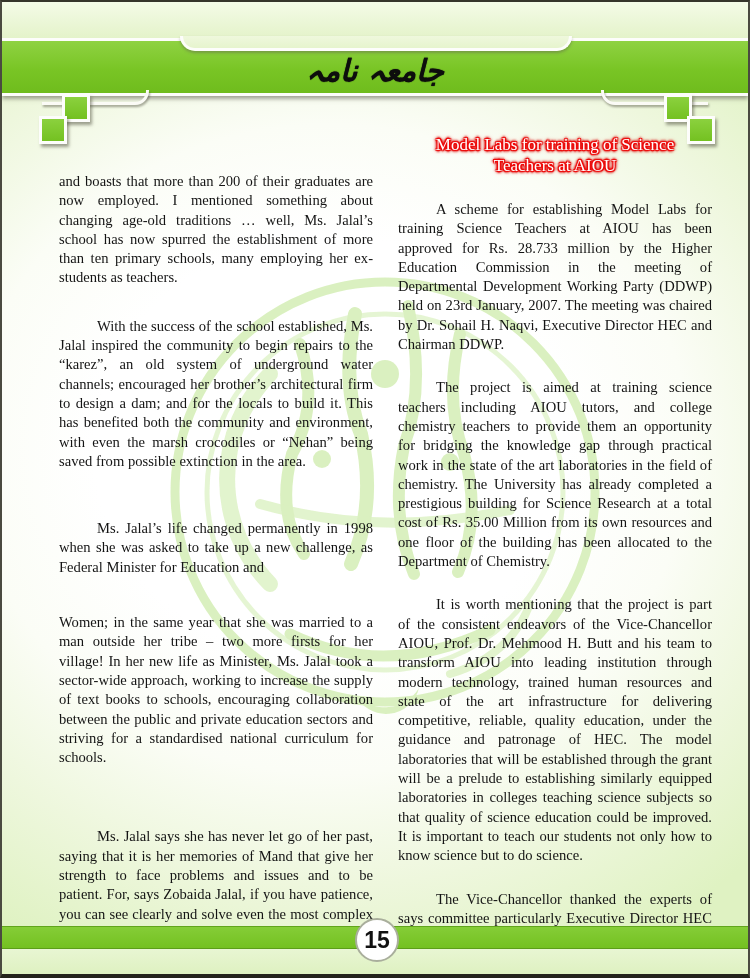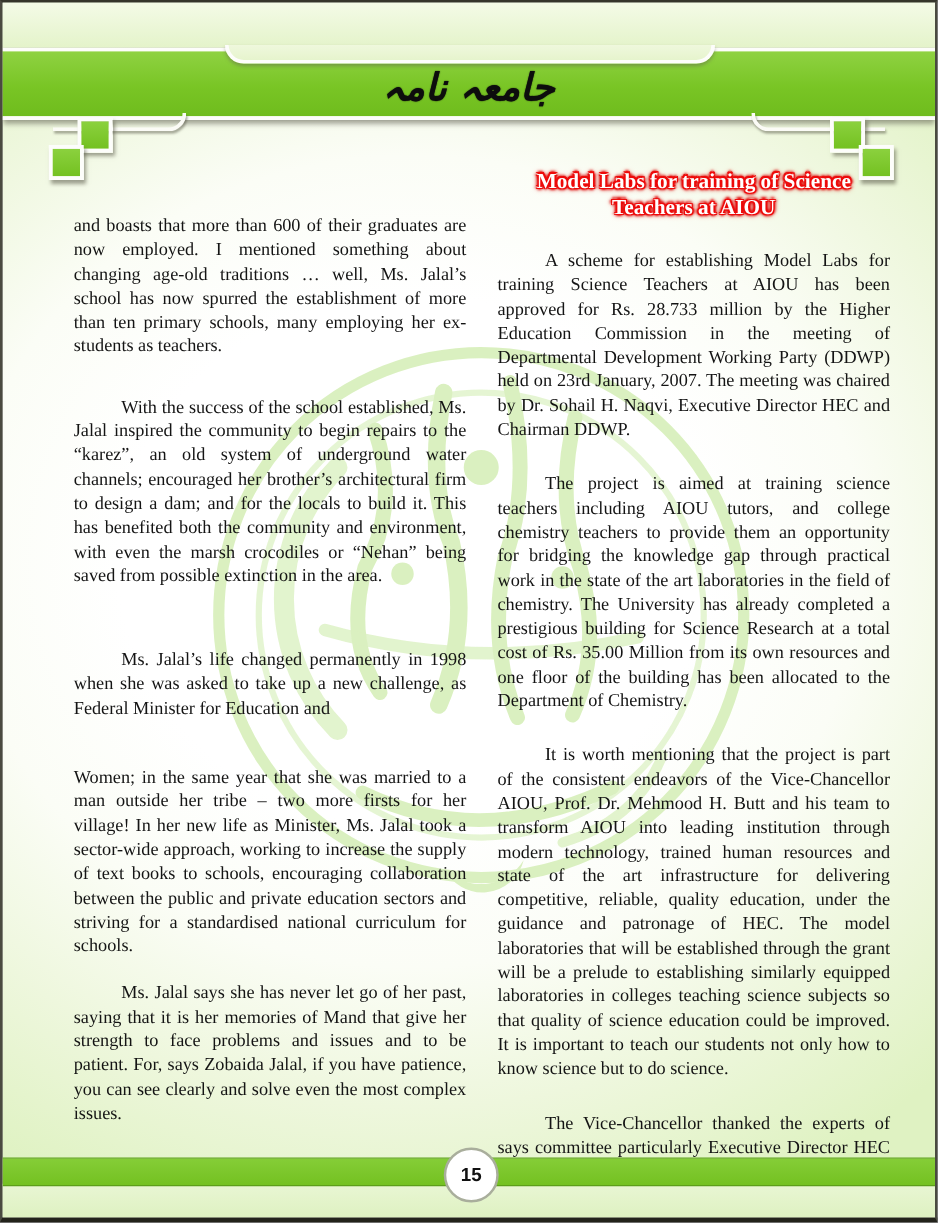--- a/index.html
+++ b/index.html
@@ -89,26 +89,26 @@
     display:flex;z-index:5;
     color:#141414;
   }
   .col{width:314px;font-size:14.6px;line-height:19.3px;text-align:justify;}
   .col-left{margin-right:25px;padding-top:42px;}
   .col p{margin:0 0 28px;}
   .col p.indent{text-indent:38px;}
   .col-left p.p1{margin-bottom:29px;}
   .col-left p.p2{margin-bottom:48px;}
   .col-left p.p3{margin-bottom:36px;}
-  .col-left p.p4{margin-bottom:18px;}
+  .col-left p.p4{margin-bottom:60px;}
   .col-right p{margin-bottom:24px;margin-top:24px;}
   .col-right p.r2{margin-bottom:15px;}
   .article-heading{
     font-family:"Liberation Serif", serif;
-    font-weight:bold;font-size:17px;line-height:21px;
+    font-weight:normal;font-size:17px;line-height:21px;
     text-align:center;
     color:#ffffff;
     margin:4px 6px 16px;
     text-shadow:
       -1px -1px 0 #ee0a0a, 1px -1px 0 #ee0a0a,
       -1px 1px 0 #ee0a0a, 1px 1px 0 #ee0a0a,
       -2px 0 2px #e00000, 2px 0 2px #e00000,
       0 -2px 2px #e00000, 0 2px 2px #e00000,
       0 0 5px #c80000;
   }
@@ -126,21 +126,21 @@
     z-index:7;
   }
   .page-circle{
     position:absolute;top:916px;left:353px;width:40px;height:40px;
     background:#ffffff;
     border:2px solid #a9ae9c;
     border-radius:50%;
     display:flex;align-items:center;justify-content:center;
     z-index:8;
     font-family:"Liberation Sans", sans-serif;
-    font-weight:bold;font-size:15px;color:#111;
+    font-weight:bold;font-size:23px;color:#111;
   }
 </style>
 </head>
 <body>
 
 <div class="page">
 
   <div class="top-strip"></div>
   <div class="banner">
     <div class="masthead-urdu">جامعہ نامہ</div>
@@ -169,21 +169,21 @@
     <g fill="#d7efba">
       <circle cx="235" cy="120" r="14"></circle>
       <circle cx="172" cy="205" r="9"></circle>
       <circle cx="300" cy="208" r="9"></circle>
       <path d="M205 440 a40 40 0 0 0 64 -6 a34 34 0 0 1 -64 6z"></path>
     </g>
   </svg>
 
   <div class="content">
     <div class="col col-left">
-      <p class="p1">and boasts that more than 600 of their graduates are now employed.  I mentioned something about changing age-old traditions … well, Ms. Jalal’s school has now spurred the establishment of more than ten primary schools, many employing her ex-students as teachers.</p>
+      <p class="p1">and boasts that more than 200 of their graduates are now employed.  I mentioned something about changing age-old traditions … well, Ms. Jalal’s school has now spurred the establishment of more than ten primary schools, many employing her ex-students as teachers.</p>
       <p class="p2 indent">With the success of the school established, Ms. Jalal inspired the community to begin repairs to the “karez”, an old system of underground water channels; encouraged her brother’s architectural firm to design a dam; and for the locals to build it. This has benefited both the community and environment, with even the marsh crocodiles or “Nehan” being saved from possible extinction in the area.</p>
       <p class="p3 indent">Ms. Jalal’s life changed permanently in 1998 when she was asked to take up a new challenge,  as Federal Minister for Education and</p>
       <p class="p4">Women; in the same year that she was married to a man outside her tribe – two more firsts for her village! In her new life as Minister, Ms. Jalal took a sector-wide approach, working to increase the supply of text books to schools, encouraging collaboration between the public and private education sectors and striving for a standardised national curriculum for schools.</p>
       <p class="p5 indent">Ms. Jalal says she has never let go of her past, saying that it is her memories of Mand that give her strength to face problems and issues and to be patient.  For, says Zobaida Jalal, if you have patience, you can see clearly and solve even the most complex issues.</p>
     </div>
     <div class="col col-right">
       <h2 class="article-heading">Model Labs for training of Science Teachers at AIOU</h2>
       <p class="r1 indent">A scheme for establishing Model Labs for training Science Teachers at AIOU has been approved for Rs. 28.733 million by the Higher Education Commission in the meeting of Departmental Development Working Party (DDWP) held on 23rd January, 2007.  The meeting was chaired by Dr. Sohail H. Naqvi, Executive Director HEC and Chairman DDWP.</p>
       <p class="r2 indent">The project is aimed at training science teachers including AIOU tutors, and college chemistry teachers to provide them an opportunity for bridging the knowledge gap through practical work in the state of the art laboratories in the field of chemistry. The University has already completed a prestigious building for Science Research at a total cost of Rs. 35.00 Million from its own resources and one floor of the building has been allocated to the Department of Chemistry.</p>
       <p class="r3 indent">It is worth mentioning that the project is part of the consistent endeavors of the Vice-Chancellor AIOU, Prof. Dr. Mehmood H. Butt and his team to transform AIOU into leading institution through modern technology, trained human resources and state of the art infrastructure for delivering competitive, reliable, quality education, under the guidance and patronage of HEC. The model laboratories that will be established through the grant will be a prelude to establishing similarly equipped laboratories in colleges teaching science subjects so that quality of science education could be improved. It is important to teach our students not only how to know science but to do science.</p>

